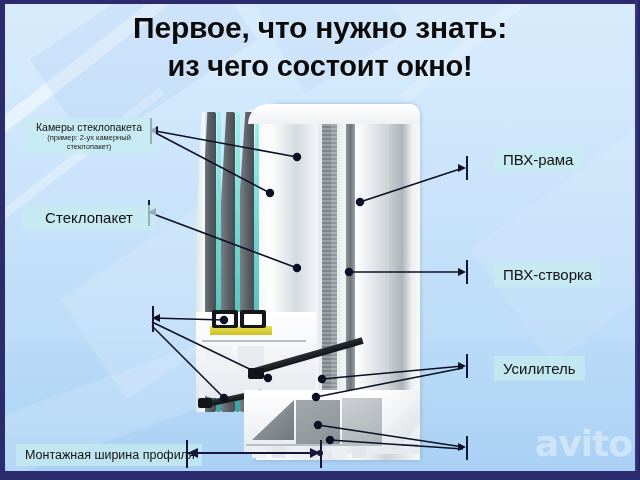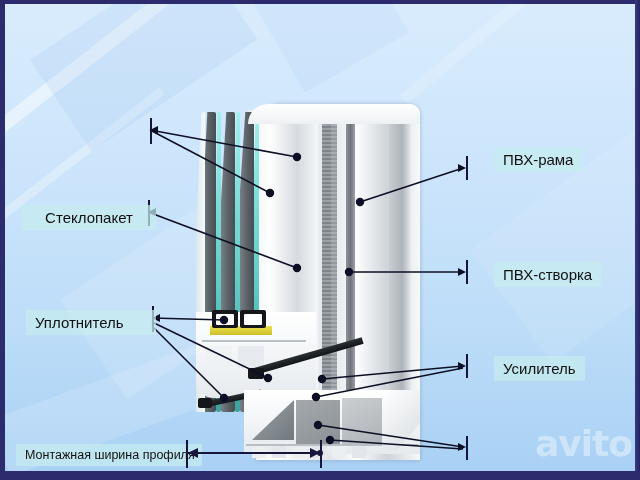--- a/index.html
+++ b/index.html
@@ -120,20 +120,24 @@
     <div class="streak d" style="left:470px;top:250px;width:230px;height:140px;transform:rotate(-36deg);opacity:.3;"></div>
     <div class="streak" style="left:-10px;top:420px;width:260px;height:60px;transform:rotate(-20deg);opacity:.3;"></div>
     <div class="streak e" style="left:240px;top:-20px;width:120px;height:130px;transform:rotate(-30deg);opacity:.35;"></div>
   </div>
 
   <div class="frame-top"></div>
   <div class="frame-left"></div>
   <div class="frame-right"></div>
   <div class="frame-bottom"></div>
 
+  <div class="title">
+    <div>Первое, что нужно знать:</div>
+    <div class="l2">из чего состоит окно!</div>
+  </div>
 
   <div class="art">
 
     <div class="pvc-outer"></div>
     <div class="pvc-outer-hl"></div>
 
     <div class="reinf"></div>
     <div class="reinf2"></div>
 
     <div class="sash"></div>
@@ -254,24 +258,28 @@
 
   <div class="tick" style="left:150px;top:118px;height:26px;"></div>
   <div class="tick" style="left:148px;top:200px;height:26px;"></div>
   <div class="tick" style="left:152px;top:306px;height:26px;"></div>
 
   <div class="tick" style="left:466px;top:156px;height:24px;"></div>
   <div class="tick" style="left:466px;top:260px;height:24px;"></div>
   <div class="tick" style="left:466px;top:354px;height:24px;"></div>
   <div class="tick" style="left:466px;top:436px;height:24px;"></div>
 
+  <div class="label l-small" style="left:22px;top:118px;width:120px;">
+    <span class="hdr">Камеры стеклопакета</span>
+    <span class="sub">(пример: 2-ух камерный</span>
+    <span class="sub">стеклопакет)</span>
+  </div>
 
   <div class="label l-big" style="left:22px;top:205px;width:116px;text-align:center;">Стеклопакет</div>
 
-  <div class="label l-big" style="left:26px;top:310px;width:112px;">Уплотнитель</div>
 
   <div class="label l-mid" style="left:16px;top:444px;width:168px;font-size:12.5px;">Монтажная ширина профиля</div>
 
   <div class="label l-big" style="left:494px;top:147px;">ПВХ-рама</div>
 
   <div class="label l-big" style="left:494px;top:356px;">Усилитель</div>
 
   <div class="label l-big" style="left:494px;top:262px;">ПВХ-створка</div>
 
 

